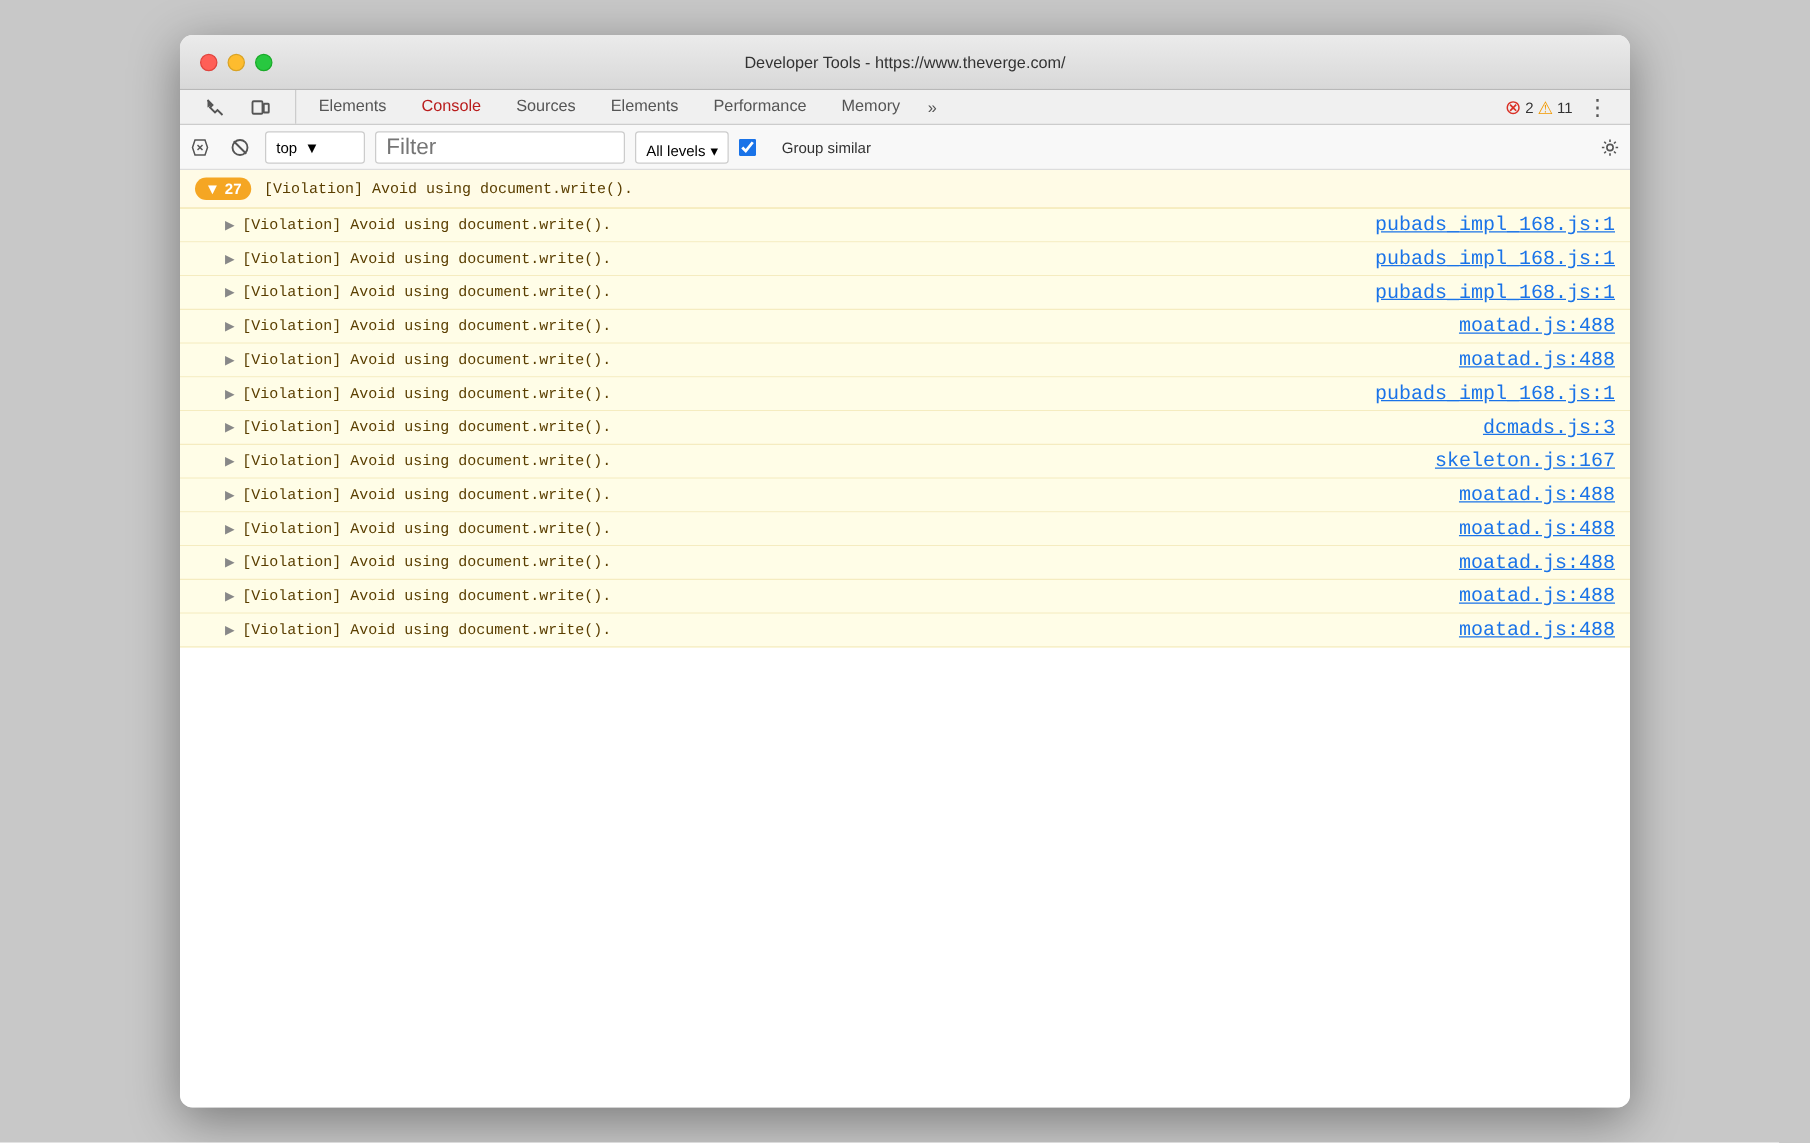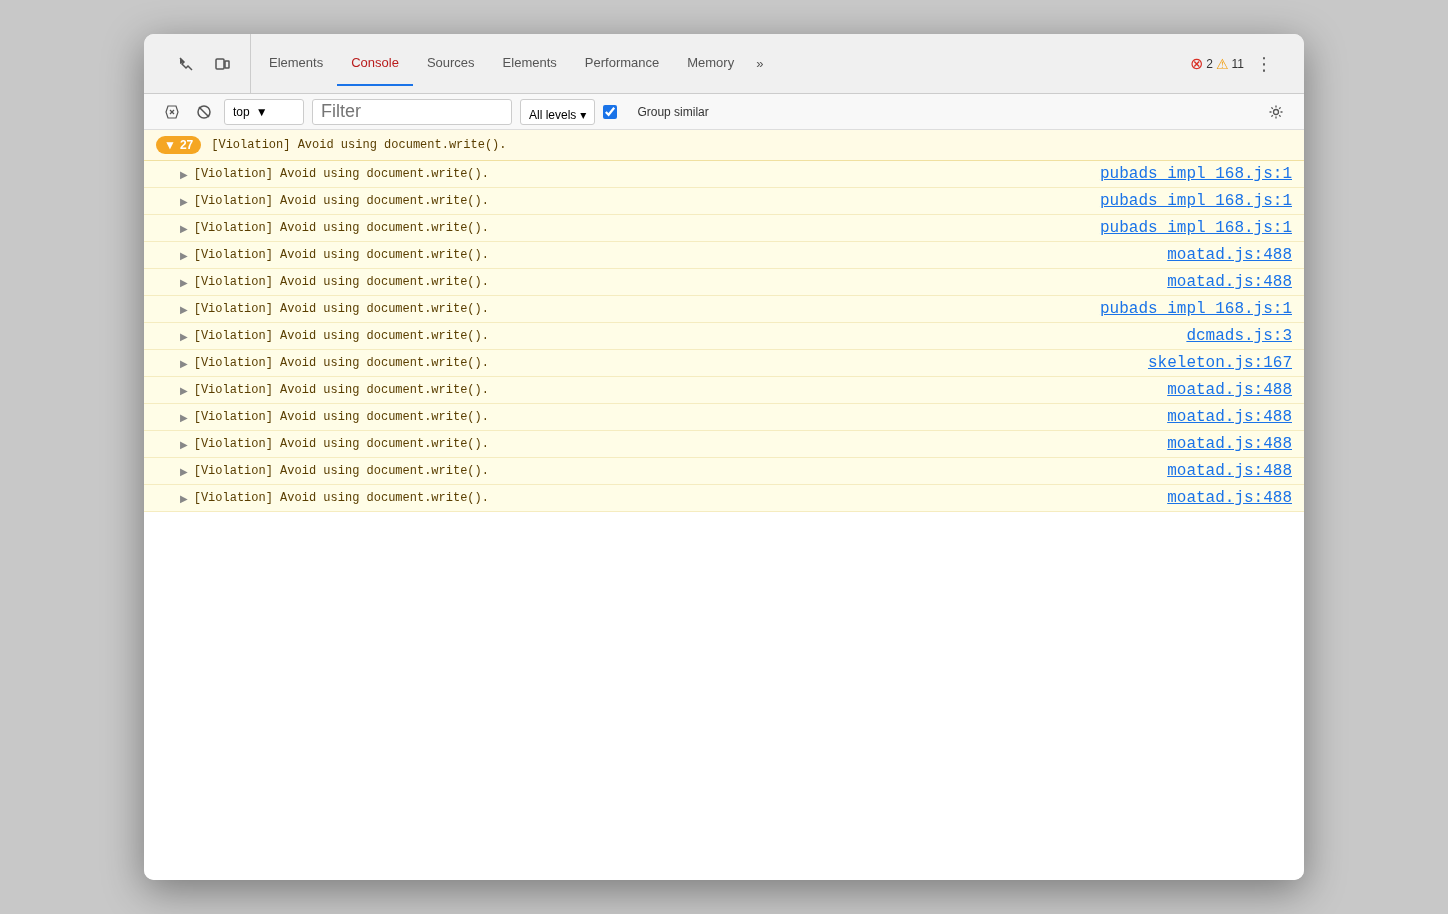--- a/index.html
+++ b/index.html
@@ -38,24 +38,24 @@
     .window-title {
       position: absolute;
       left: 50%;
       transform: translateX(-50%);
       font-size: 13px;
       color: #333;
       font-weight: 400;
     }
     .toolbar {
       background: #f0f0f0;
-      height: 60px;
+      height: 28px;
       display: flex;
       border-bottom: 1px solid #ccc;
-      padding: 0 26px;
+      padding: 0 12px;
     }
     .toolbar-icons {
       display: flex;
       align-items: center;
       gap: 4px;
       padding-right: 12px;
       border-right: 1px solid #ccc;
       margin-right: 4px;
     }
     .toolbar-icon-btn {
@@ -116,21 +116,21 @@
       cursor: pointer;
       color: #555;
       font-size: 18px;
     }
     .console-toolbar {
       background: #f8f8f8;
       height: 36px;
       display: flex;
       align-items: center;
       border-bottom: 1px solid #ddd;
-      padding: 0 16px;
+      padding: 0 4px;
       gap: 8px;
     }
     .console-btn {
       width: 24px; height: 24px;
       display: flex; align-items: center; justify-content: center;
       cursor: pointer;
       color: #555;
       font-size: 14px;
       border-radius: 3px;
     }
@@ -245,20 +245,28 @@
       text-decoration: underline;
       cursor: pointer;
       margin-left: auto;
     }
   </style>
 </head>
 <body>
 
 <div class="window">
 
+  <div class="titlebar">
+    <div class="window-buttons">
+      <div class="btn-close"></div>
+      <div class="btn-min"></div>
+      <div class="btn-max"></div>
+    </div>
+    <div class="window-title">Developer Tools - https://www.theverge.com/</div>
+  </div>
 
   <div class="toolbar">
     <div class="toolbar-icons">
       <div class="toolbar-icon-btn" title="Inspect element">
         <svg width="16" height="16" viewBox="0 0 16 16" fill="none">
           <path d="M2 2 L6 6 L4 8 L8 12 L10 10 L14 14" stroke="#555" stroke-width="1.5" fill="none"></path>
           <path d="M2 2 L2 8 L6 6Z" fill="#555"></path>
         </svg>
       </div>
       <div class="toolbar-icon-btn" title="Device toolbar">

